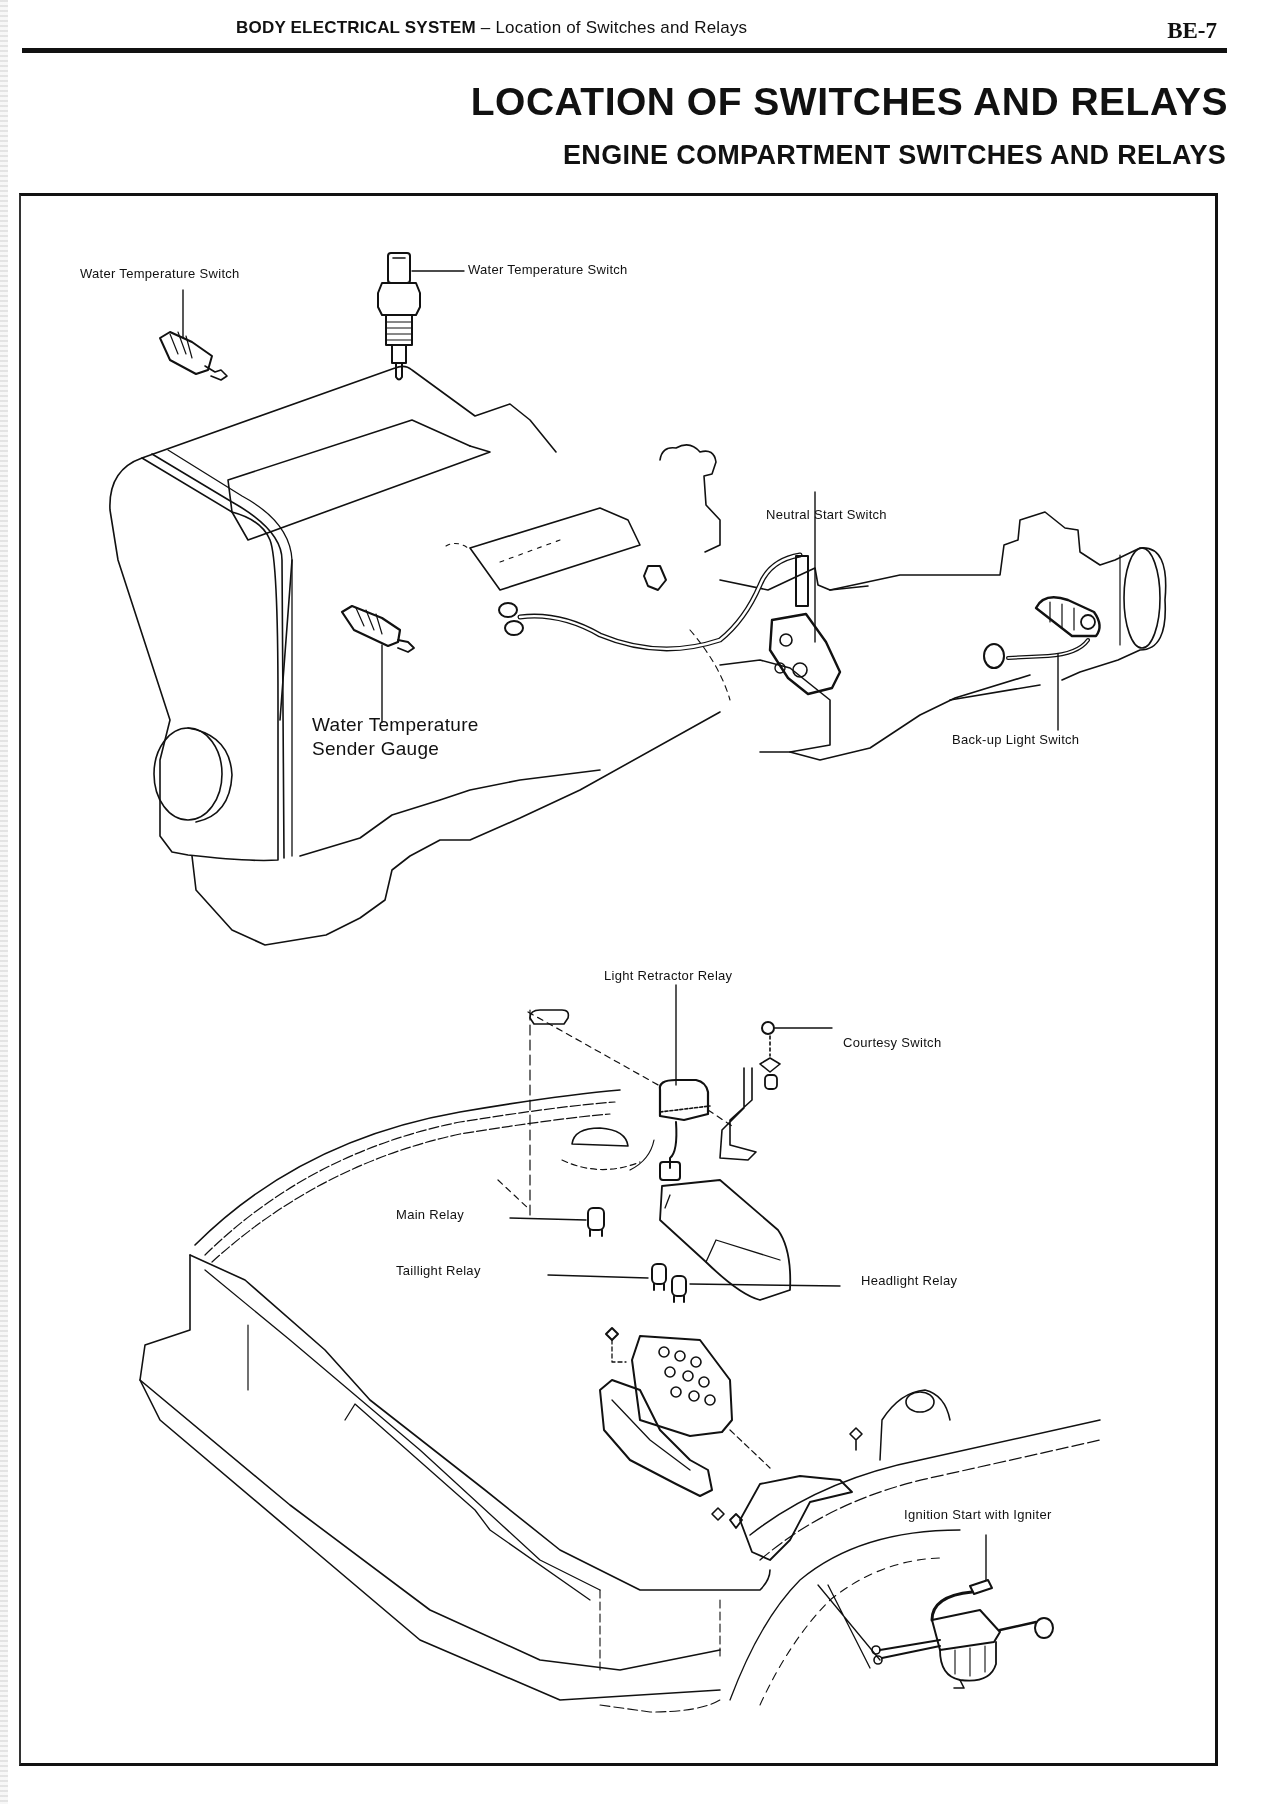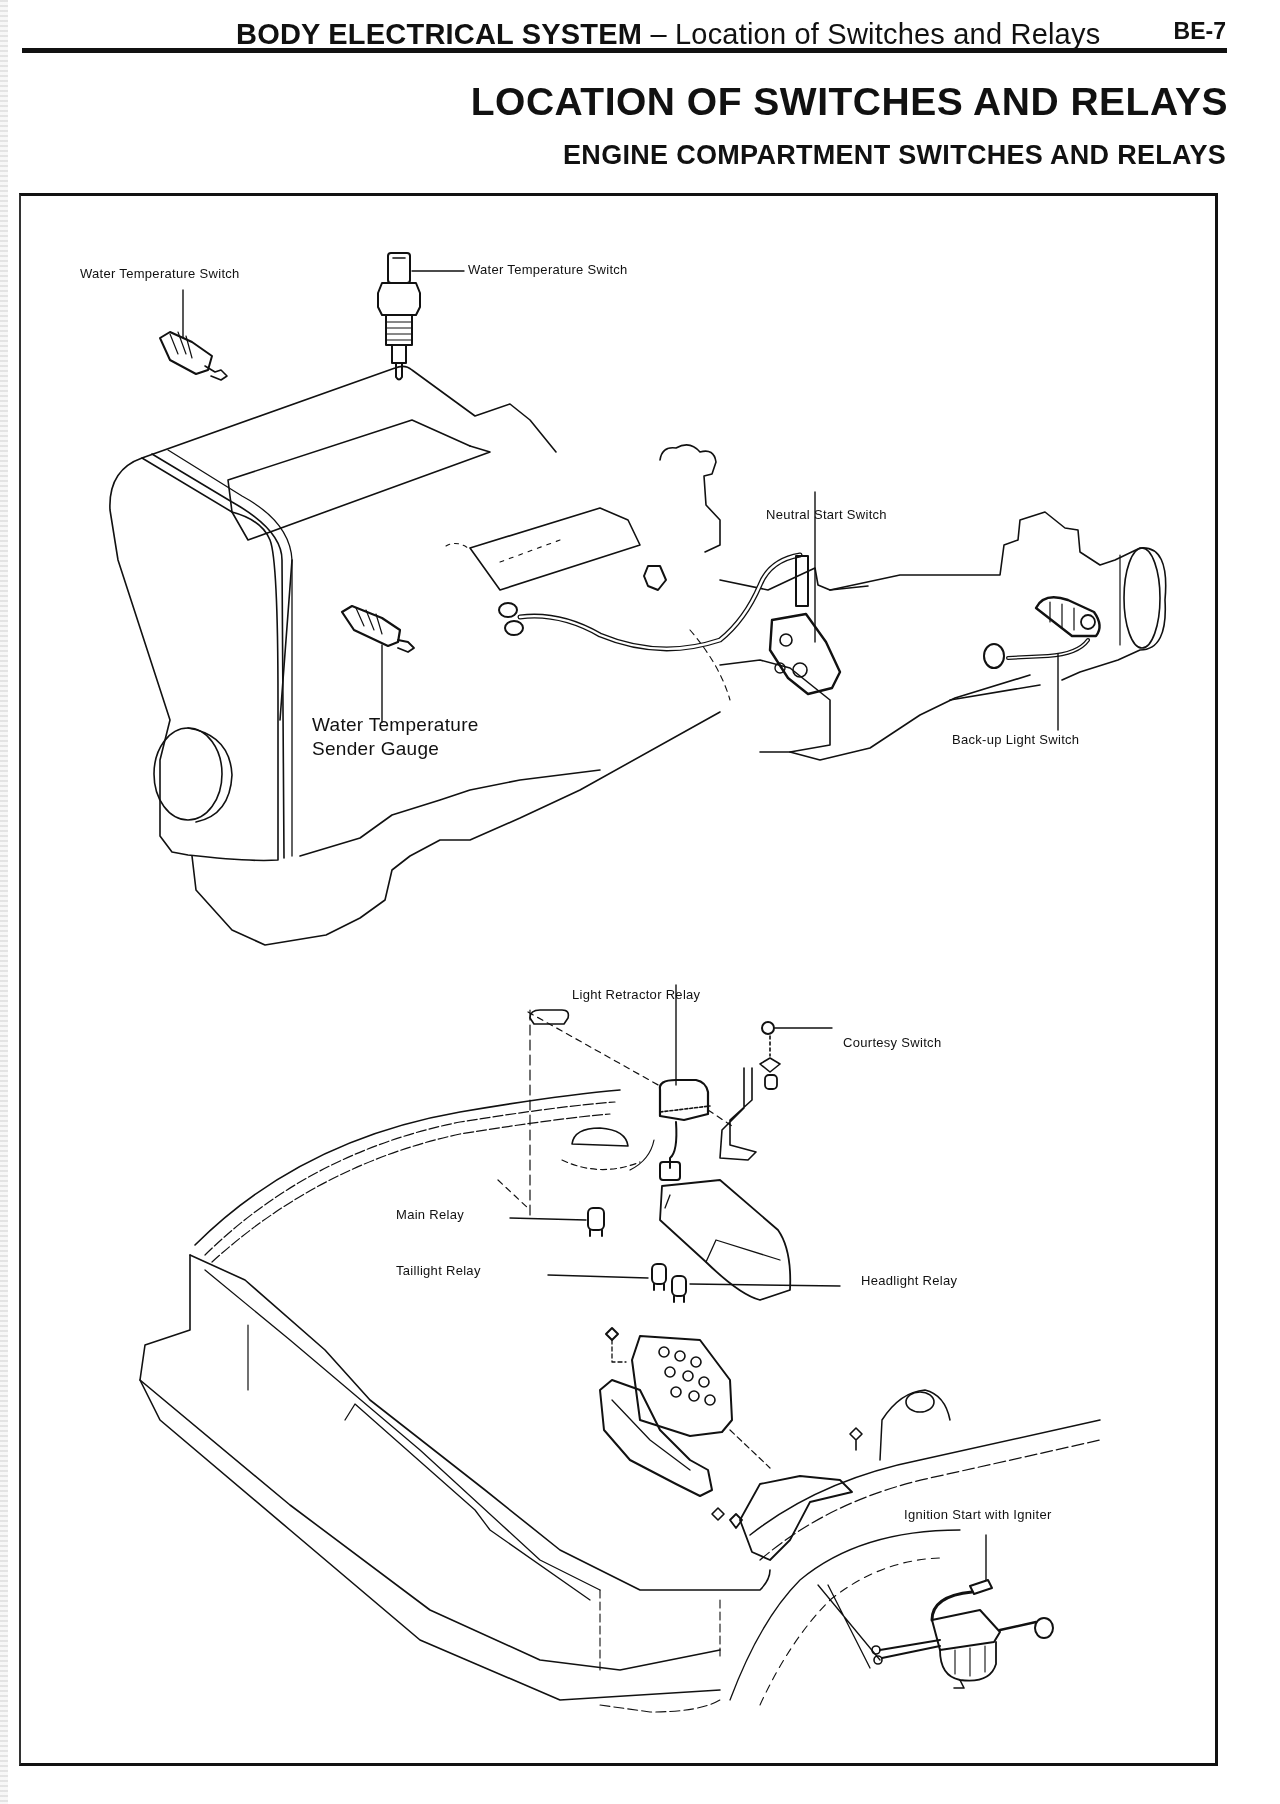--- a/index.html
+++ b/index.html
@@ -1,22 +1,22 @@
 <!DOCTYPE html>
 <html><head>
 <meta charset="utf-8">
 <style>
   html, body { margin: 0; padding: 0; background: #ffffff; }
   body { width: 1280px; height: 1804px; position: relative; overflow: hidden;
          font-family: "Liberation Sans", sans-serif; color: #111; }
   .scanedge { position: absolute; left: 0; top: 0; width: 8px; height: 1804px;
               background: repeating-linear-gradient(180deg, #d8d8d8 0 2px, #f4f4f4 2px 5px); opacity: .7; }
-  .running-head { position: absolute; top: 18px; left: 236px; font-size: 29px; letter-spacing: .2px; }
+  .running-head { position: absolute; top: 18px; left: 236px; font-size: 17px; letter-spacing: .2px; }
   .running-head b { font-weight: bold; }
-  .page-num { position: absolute; top: 18px; right: 54px; font-size: 23px; font-weight: bold; }
+  .page-num { position: absolute; top: 18px; right: 63px; font-size: 23px; font-weight: bold; font-family: Liberation Serif, serif; }
   .head-rule { position: absolute; top: 48px; left: 22px; width: 1205px; height: 5px; background: #111; }
   .title { position: absolute; top: 80px; right: 52px; font-size: 39px; font-weight: bold; letter-spacing: .5px; }
   .subtitle { position: absolute; top: 140px; right: 54px; font-size: 27px; font-weight: bold; letter-spacing: .3px; }
   .frame { position: absolute; left: 19px; top: 193px; width: 1199px; height: 1573px;
            border-top: 3px solid #111; border-left: 2px solid #333; border-right: 3px solid #111; border-bottom: 3px solid #111; box-sizing: border-box; }
   svg.art { position: absolute; left: 0; top: 0; }
   .lbl { position: absolute; font-size: 13px; white-space: nowrap; letter-spacing: .3px; }
   .lbl2 { position: absolute; font-size: 19px; line-height: 24px; letter-spacing: .3px; }
 </style>
 </head>
@@ -233,18 +233,18 @@
 
 <div class="lbl" style="left:80px; top:266px;">Water Temperature Switch</div>
 <div class="lbl" style="left:468px; top:262px;">Water Temperature Switch</div>
 <div class="lbl" style="left:766px; top:463px;margin-top:44px;">Neutral Start Switch</div>
 <div class="lbl2" style="left:312px; top:713px;">
   <div>Water Temperature</div>
   <div>Sender Gauge</div>
 </div>
 <div class="lbl" style="left:952px; top:732px;text-align:right;">Back-up Light Switch</div>
 
-<div class="lbl" style="left:572px; top:968px;margin-top:19px;">Light Retractor Relay</div>
+<div class="lbl" style="left:604px; top:968px;">Light Retractor Relay</div>
 <div class="lbl" style="left:843px; top:1035px;">Courtesy Switch</div>
 <div class="lbl" style="left:396px; top:1207px;">Main Relay</div>
 <div class="lbl" style="left:396px; top:1263px;">Taillight Relay</div>
 <div class="lbl" style="left:849px; top:1273px;margin-left:12px;">Headlight Relay</div>
 <div class="lbl" style="left:904px; top:1507px;">Ignition Start with Igniter</div>
 
 </body></html>

